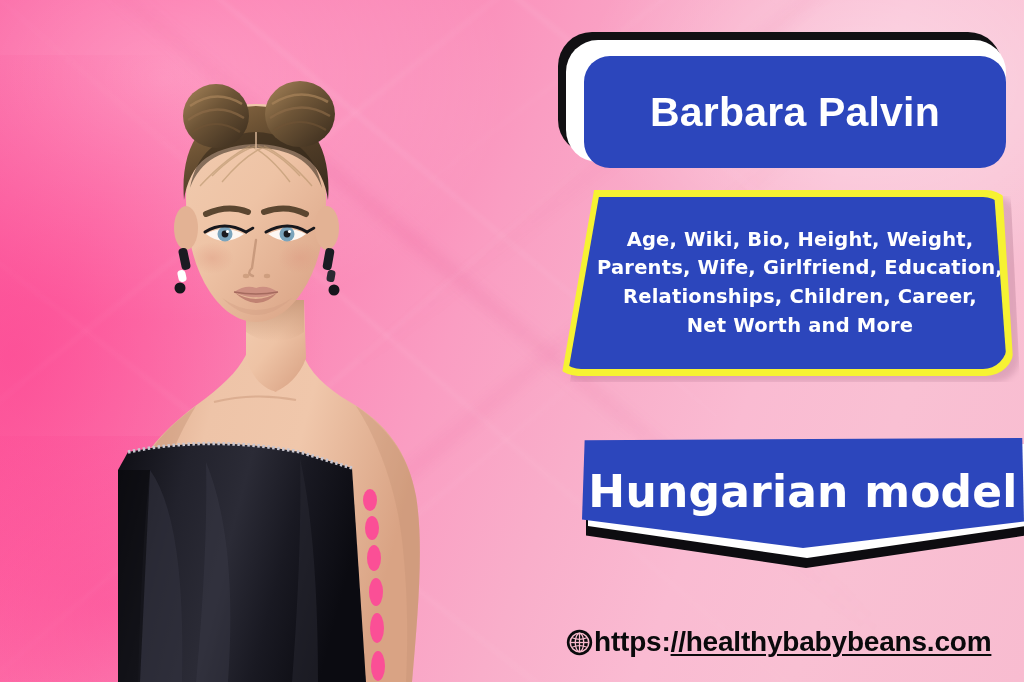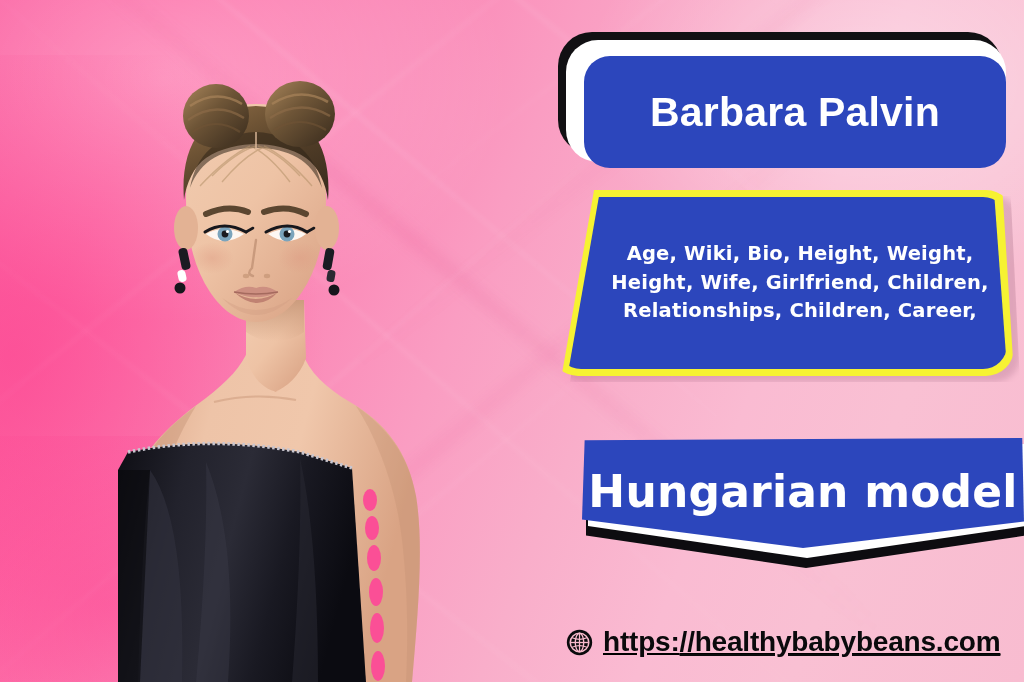--- a/index.html
+++ b/index.html
@@ -137,21 +137,21 @@
   }
   .rb-blue span {
     color:#ffffff; font-weight:700; font-size:44px; letter-spacing:.2px;
     font-family:"DejaVu Sans", sans-serif; white-space:nowrap;
     margin-top:-4px;
   }
 
   
   #url-line {
     position:absolute; left:36px; top:626px;
-    display:flex; align-items:center; gap:10px;text-decoration:underline;
+    display:flex; align-items:center; gap:1px;
   }
   #url-line .globe { width:27px; height:27px; flex:0 0 auto; display:block; }
   #url-line .url-text {
     color:#0a0a0c; font-weight:700; font-size:28px; letter-spacing:-.2px;
     font-family:"Liberation Sans", sans-serif; white-space:nowrap;
   }
   #url-line .url-text .u { text-decoration:underline; text-decoration-thickness:2px; text-underline-offset:3px; }
 </style>
 </head>
 <body>
@@ -362,22 +362,23 @@
       <span>Barbara Palvin</span>
     </div>
   </div>
 
   <div id="subtitle-badge">
     <div class="sb-shadow"></div>
     <div class="sb-yellow"></div>
     <div class="sb-blue">
       <p>
         <span>Age, Wiki, Bio, Height, Weight,</span><br>
-        <span>Height, Wife, Girlfriend, Children,</span><br>
+        <span>Parents, Wife, Girlfriend, Education,</span><br>
         <span>Relationships, Children, Career,</span><br>
+        <span>Net Worth and More</span>
       </p>
     </div>
   </div>
 
   <div id="role-badge">
     <div class="rb-black"></div>
     <div class="rb-white"></div>
     <div class="rb-blue">
       <span>Hungarian model</span>
     </div>

